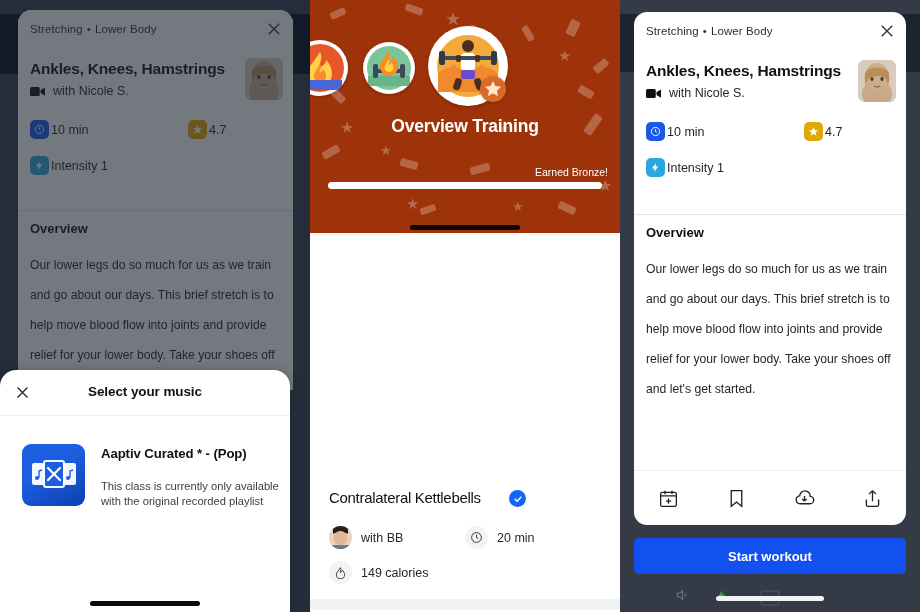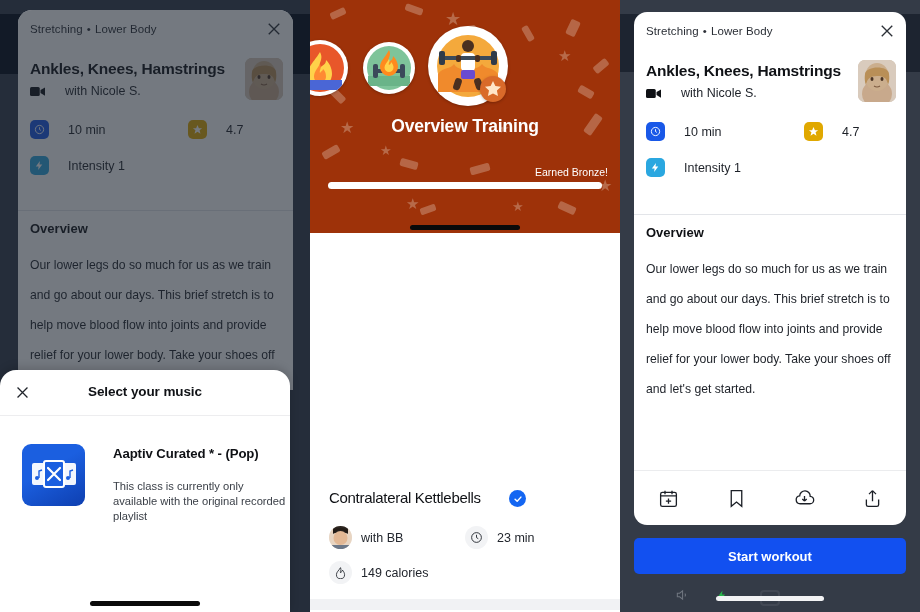--- a/index.html
+++ b/index.html
@@ -29,51 +29,51 @@
     background: rgba(30,38,50,0.62); border-radius: 14px 14px 0 0;
   }
   .l-card-inner { position: absolute; left: 18px; top: 10px; width: 275px; height: 380px; }
 
   .crumb { position: absolute; left: 12px; top: 13px; font-size: 11.5px; color: #2b2f36; letter-spacing: .1px; }
   .crumb .dot { margin: 0 4px; }
   .x-icon { position: absolute; right: 10px; top: 10px; width: 18px; height: 18px; color: #2b2f36; }
   .x-icon svg { width: 18px; height: 18px; display: block; }
 
   .l-title { position: absolute; left: 12px; top: 50px; font-size: 15.5px; font-weight: bold; color: #0f1115; letter-spacing: -.2px; }
-  .l-sub   { position: absolute; left: 12px; top: 74px; font-size: 12.5px; color: #1d2128; display: flex; align-items: center; gap: 20px; }
+  .l-sub   { position: absolute; left: 12px; top: 74px; font-size: 12.5px; color: #1d2128; display: flex; align-items: center; gap: 8px; }
   .cam-icon { width: 15px; height: 11px; display: block; }
 
   .avatar {
     position: absolute; right: 10px; top: 48px; width: 38px; height: 42px; border-radius: 7px;
     overflow: hidden; background: #cbb6a2;
   }
   .avatar svg { display: block; width: 38px; height: 42px; }
 
-  .meta-row { position: absolute; display: flex; align-items: center; gap: 19px; font-size: 12.5px; color: #1d2128; }
+  .meta-row { position: absolute; display: flex; align-items: center; gap: 2px; font-size: 12.5px; color: #1d2128; }
   .chip { width: 19px; height: 19px; border-radius: 5px; display: flex; align-items: center; justify-content: center; flex: none; }
   .chip svg { width: 11px; height: 11px; display: block; }
   .chip-time { background: #1958e8; }
   .chip-star { background: #e0a800; }
   .chip-bolt { background: #2aa7e0; }
 
   .l-divider { position: absolute; left: 0; top: 200px; width: 275px; height: 1px; background: #e3e5e9; }
   .l-ov-title { position: absolute; left: 12px; top: 211px; font-size: 13px; font-weight: bold; color: #0f1115; }
   .l-ov-body  { position: absolute; left: 12px; top: 240px; width: 248px; font-size: 12.2px; line-height: 30px; color: #1d2128; }
 
   
   .music-sheet {
     position: absolute; left: 0; bottom: 0; width: 290px; height: 242px;
     background: #ffffff; border-radius: 16px 16px 0 0;
     box-shadow: 0 -2px 10px rgba(0,0,0,.18);
   }
   .ms-head { position: relative; height: 46px; border-bottom: 1px solid #ededef; }
   .ms-x { position: absolute; left: 14px; top: 14px; width: 17px; height: 17px; color: #20242b; }
   .ms-x svg { width: 17px; height: 17px; display: block; }
   .ms-title { position: absolute; left: 0; right: 0; top: 14px; text-align: center; font-size: 13.5px; font-weight: bold; color: #0f1115; letter-spacing: -.1px; }
-  .ms-item { position: absolute; left: 22px; top: 74px; display: flex; gap: 28px; }
+  .ms-item { position: absolute; left: 22px; top: 74px; display: flex; gap: 16px; }
   .ms-thumb { width: 63px; height: 62px; border-radius: 9px; flex: none;
     background: linear-gradient(150deg,#1b5fe0 0%,#1b5fe0 40%,#0e3fb0 100%); position: relative; overflow: hidden; }
   .ms-thumb svg { position: absolute; left: 9px; top: 14px; width: 46px; height: 34px; }
   .ms-txt { padding-top: 2px; }
   .ms-name { font-size: 13.2px; font-weight: bold; color: #0f1115; letter-spacing: -.1px; }
   .ms-desc { margin-top: 18px; font-size: 11.2px; line-height: 15px; color: #3b4048; max-width: 190px; }
   .home-bar { position: absolute; left: 50%; transform: translateX(-50%); bottom: 6px; width: 110px; height: 5px; border-radius: 3px; background: #0a0a0a; }
 
   
   .m-hero { position: relative; width: 310px; height: 233px; background: #9e3209; overflow: hidden; }
@@ -322,21 +322,21 @@
         </span>
         <span>with BB</span>
       </div>
       <div class="m-meta" style="left:155px;top:293px;">
         <span class="circ">
           <svg viewBox="0 0 24 24" fill="none" stroke="#23272e" stroke-width="1.7">
               <circle cx="12" cy="12" r="9"></circle>
               <path d="M12 7v5.2l3.3 2"></path>
             </svg>
         </span>
-        <span>23 min</span>
+        <span>20 min</span>
       </div>
       <div class="m-meta" style="left:19px;top:328px;">
         <span class="circ">
           <svg viewBox="0 0 24 24" fill="none" stroke="#23272e" stroke-width="1.6">
               <path d="M12 3c2.5 5-1.5 6.5 0 9.5 1.5-2 3.5-2 3.5-5 3 3 4 6.5 4 8.5a7.5 7.5 0 11-15 0c0-5 4.5-7.5 7.5-13z"></path>
             </svg>
         </span>
         <span>149 calories</span>
       </div>
 

